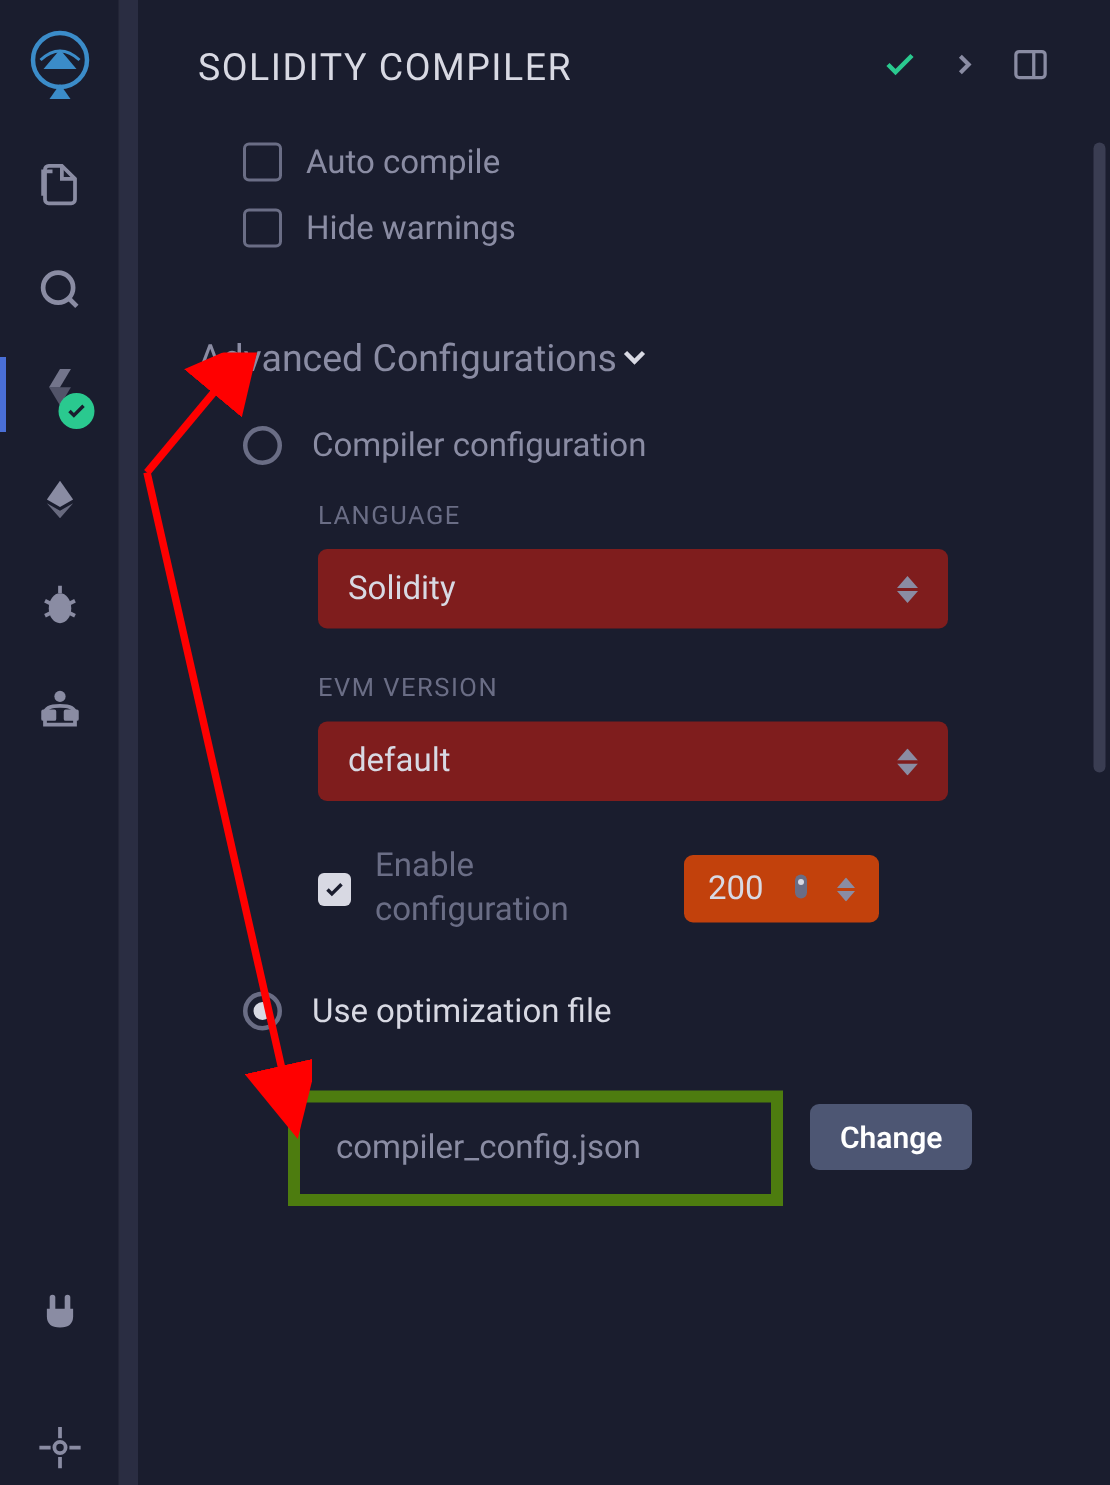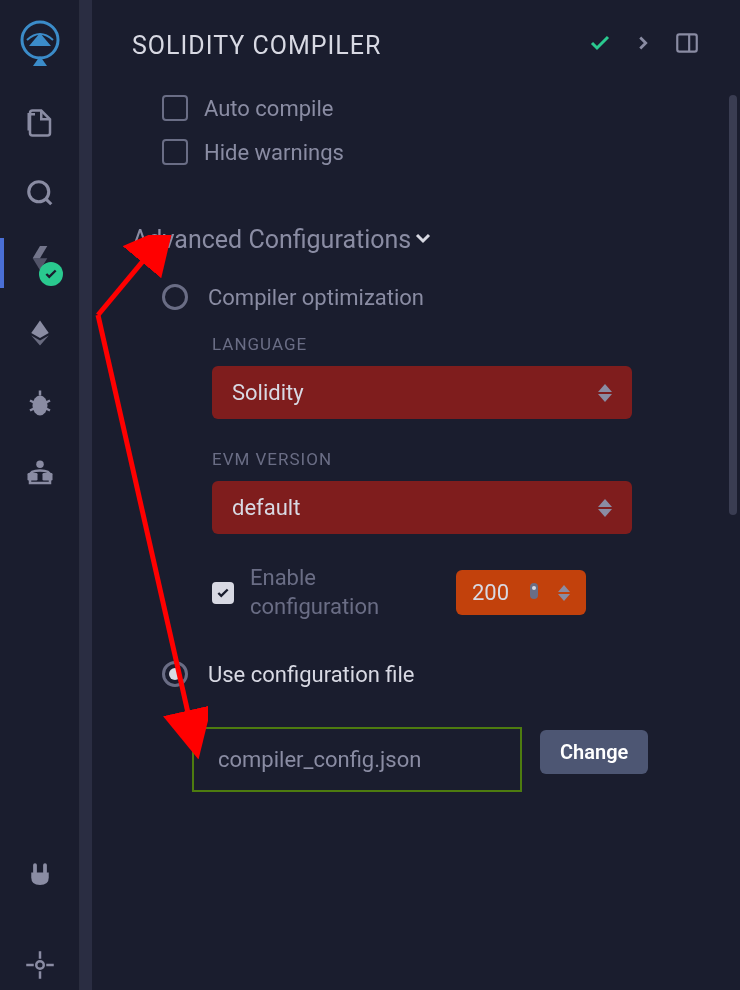--- a/index.html
+++ b/index.html
@@ -216,21 +216,21 @@
     }
     .number-value {
       color: #d8d9e3;
       font-size: 22px;
     }
     .config-file-box {
       padding: 18px 24px;
       color: #8a8ca3;
       font-size: 22px;
       margin-left: 60px;
-      border: 2px solid #4d7c0f;
+      border: 8px solid #4d7c0f;
       width: 330px;
       margin-top: 16px;
     }
     .config-row {
       display: flex;
       align-items: center;
       gap: 18px;
     }
     .change-btn {
       background: #4d5673;
@@ -379,21 +379,21 @@
     <div class="advanced-title">Advanced Configurations</div>
     <span class="chevron-down">
       <svg width="24" height="24" viewBox="0 0 24 24" fill="none" stroke="#d8d9e3" stroke-width="3">
         <polyline points="6 9 12 15 18 9"></polyline>
       </svg>
     </span>
   </div>
 
   <div class="radio-row">
     <div class="radio"></div>
-    <span class="radio-label">Compiler optimization</span>
+    <span class="radio-label">Compiler configuration</span>
   </div>
 
   <div class="field-group">
     <div class="field-label">LANGUAGE</div>
     <div class="select-box">
       <span class="select-value">Solidity</span>
       <span class="select-chevrons">
         <svg width="14" height="8" viewBox="0 0 14 8">
             <path d="M7 0 L0 8 L14 8 Z" fill="#8a8ca3"></path>
           </svg>
@@ -440,21 +440,21 @@
           </svg>
         <svg width="12" height="7" viewBox="0 0 14 8">
             <path d="M7 8 L0 0 L14 0 Z" fill="#8a8ca3"></path>
           </svg>
       </span>
     </div>
   </div>
 
   <div class="radio-row" style="margin-top:30px;">
     <div class="radio selected"></div>
-    <span class="radio-label" style="color:#d8d9e3;">Use configuration file</span>
+    <span class="radio-label" style="color:#d8d9e3;">Use optimization file</span>
   </div>
 
   <div class="config-row">
     <div class="config-file-box">compiler_config.json</div>
     <button class="change-btn">Change</button>
   </div>
 
   <div class="scrollbar-track"></div>
 </div>
 

